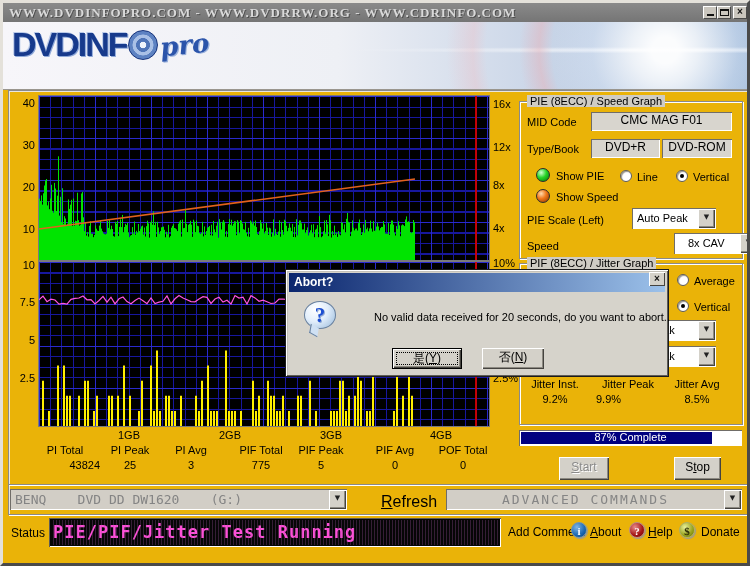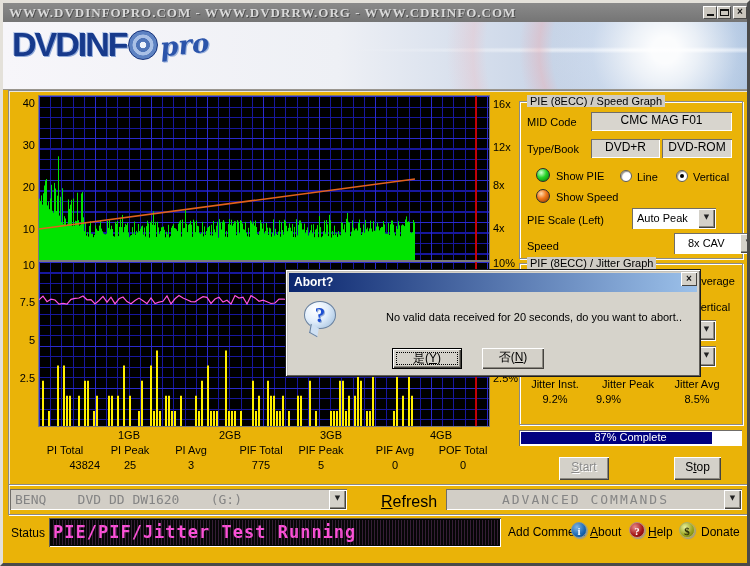--- a/index.html
+++ b/index.html
@@ -86,21 +86,21 @@
   .led-screen .ltxt { position:absolute; left:4px; top:4px; font:bold 17px "DejaVu Sans Mono",monospace; color:#ff4fd8; letter-spacing:1px; white-space:nowrap; }
   .led-screen::after { content:""; position:absolute; inset:2px;
       background:repeating-linear-gradient(90deg, rgba(0,0,0,0) 0 2px, rgba(165,85,165,.30) 2px 3px); }
 
   .ico { position:absolute; width:16px; height:16px; border-radius:50%; text-align:center; font:bold 11px/16px "Liberation Serif",serif; color:#fff; box-shadow:1px 1px 1px #999; }
   .ico.about { background:radial-gradient(circle at 35% 30%,#7db4e4,#1a67b1 60%,#0c3f74); border:1px solid #6d94b8; }
   .ico.help { background:radial-gradient(circle at 35% 30%,#e98a8a,#a31414 60%,#6d0505); border:1px solid #b88; }
   .ico.donate { background:radial-gradient(circle at 35% 30%,#e8ef9a,#99a31c 60%,#626d05); border:1px solid #aab06a; color:#2c2c06; }
 
   
-  .dialog { position:absolute; left:282px; top:266px; width:416px; height:108px; background:#d6d3cb;
+  .dialog { position:absolute; left:282px; top:266px; width:384px; height:108px; background:#d6d3cb;
             border:1px solid #1c1c1c; box-shadow:inset 1px 1px 0 #fff, inset -1px -1px 0 #5f5d58, inset 2px 2px 0 #c4c1b9; z-index:50; }
   .dialog .dtitle { position:absolute; left:3px; top:3px; right:3px; height:19px;
             background:linear-gradient(to right,#0b266e,#9cc1ea); }
   .dialog .dtitle .txt { font:bold 12px "Liberation Sans",sans-serif; color:#fff; line-height:19px; padding-left:5px; }
   .dialog .dclose { position:absolute; right:3px; top:2px; width:16px; height:14px; background:#d4d1c9;
             box-shadow:inset 1px 1px 0 #fff, inset -1px -1px 0 #45433f; text-align:center; font:bold 10px/13px "Liberation Sans",sans-serif; color:#111; }
   .qbubble { position:absolute; width:32px; height:28px; border-radius:50%;
              background:radial-gradient(circle at 35% 28%,#fff,#e2eefb 45%,#9dbddd 95%); border:1px solid #68809f; }
   .qbubble .qm { position:absolute; left:0; right:0; top:0; text-align:center; font:bold 21px/27px "Liberation Serif",serif; color:#1d4fd2; text-shadow:1px 1px 0 #93acd6; }
   .qtail { position:absolute; width:8px; height:9px; background:#cfe0f3; border-left:1px solid #68809f; border-bottom:1px solid #68809f; transform:skew(-10deg,30deg); }
@@ -283,18 +283,18 @@
 
   <div class="dialog">
     <div class="dtitle">
       <div class="txt">Abort?</div>
     </div>
     <div class="dclose"><span>×</span></div>
     <div class="qbubble" style="left:18px;top:31px;">
       <div class="qm">?</div>
     </div>
     <div class="qtail" style="left:24px;top:56px;"></div>
-    <div class="dmsg" style="left:72px;top:41px;padding-left:28px;">No valid data received for 20 seconds, do you want to abort..</div>
+    <div class="dmsg" style="left:60px;top:41px;padding-left:28px;">No valid data received for 20 seconds, do you want to abort..</div>
     <div class="dbtn default" style="left:106px;top:78px;width:70px;">是(<u>Y</u>)</div>
     <div class="dbtn" style="left:196px;top:78px;width:62px;text-align:center;">否(<u>N</u>)</div>
   </div>
 
 </div>
 
 </body></html>

